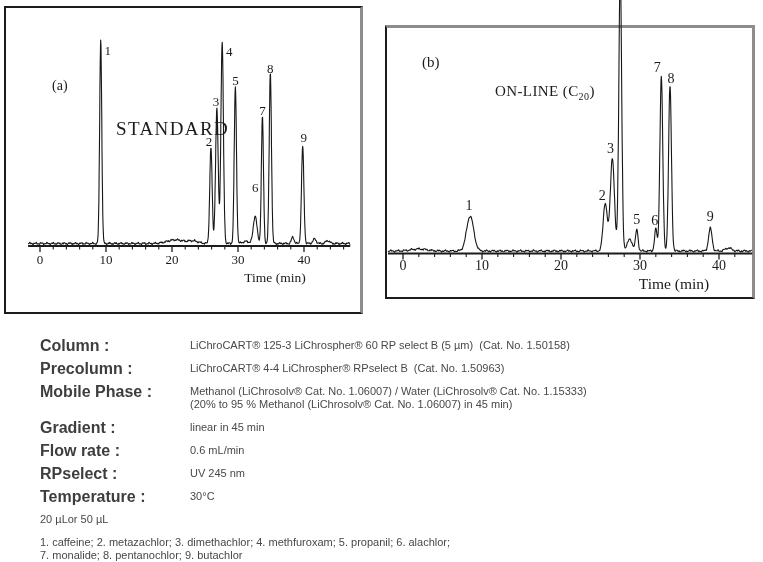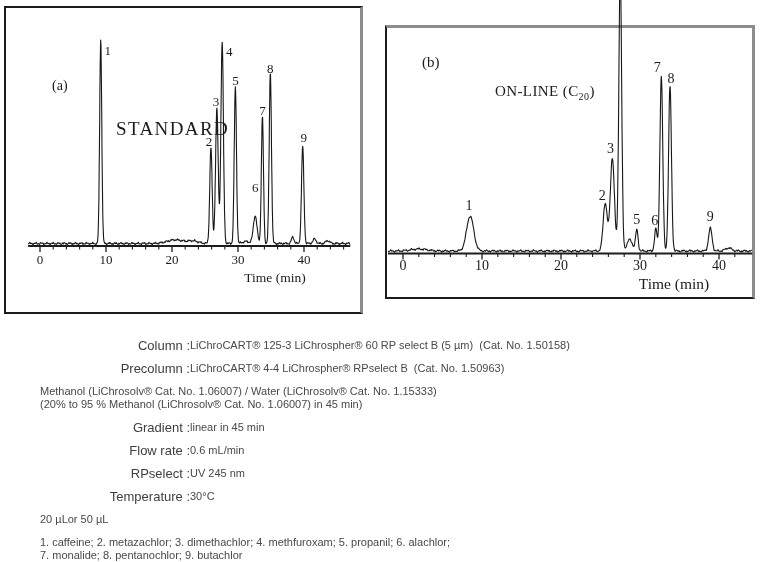--- a/index.html
+++ b/index.html
@@ -12,21 +12,21 @@
     border:2px solid #1c1c1c;border-top:3px solid #8d8d8d;border-right:3px solid #8d8d8d;}
   .fig-label{position:absolute;font-family:"Liberation Serif",serif;color:#1b1b1b;white-space:nowrap;}
   #tag-a{left:52px;top:78px;font-size:14px;}
   #title-a{left:116px;top:118px;font-size:19px;letter-spacing:1.4px;}
   #tag-b{left:422px;top:54px;font-size:15px;}
   #title-b{left:495px;top:83px;font-size:15px;letter-spacing:0.4px;}
   #title-b sub{font-size:10px;line-height:0;}
   #plot-svg{position:absolute;left:0;top:0;}
   #conditions{padding:15px 0 0 40px;}
   .cond-row{display:flex;margin-bottom:10px;}
-  .cond-label{flex:0 0 150px;width:150px;font-weight:normal;color:#3e3e3e;font-size:13px;line-height:13px;text-align:right;}
+  .cond-label{flex:0 0 150px;width:150px;font-weight:bold;color:#3e3e3e;font-size:16px;line-height:13px;}
   .cond-value{color:#484848;font-size:11px;line-height:13px;white-space:pre-wrap;}
 </style>
 </head>
 <body>
 
 <div id="figure">
   <div id="panel-a" class="panel"></div>
   <div id="panel-b" class="panel"></div>
 
   <div id="tag-a" class="fig-label">(a)</div>
@@ -124,20 +124,21 @@
 <div id="conditions">
     <div class="cond-row">
       <div class="cond-label">Column :</div>
       <div class="cond-value">LiChroCART® 125-3 LiChrospher® 60 RP select B (5 µm)  (Cat. No. 1.50158)</div>
     </div>
     <div class="cond-row">
       <div class="cond-label">Precolumn :</div>
       <div class="cond-value">LiChroCART® 4-4 LiChrospher® RPselect B  (Cat. No. 1.50963)</div>
     </div>
     <div class="cond-row">
+      <div class="cond-label">Mobile Phase :</div>
       <div class="cond-value">Methanol (LiChrosolv® Cat. No. 1.06007) / Water (LiChrosolv® Cat. No. 1.15333)
 (20% to 95 % Methanol (LiChrosolv® Cat. No. 1.06007) in 45 min)</div>
     </div>
     <div class="cond-row">
       <div class="cond-label">Gradient :</div>
       <div class="cond-value">linear in 45 min</div>
     </div>
     <div class="cond-row">
       <div class="cond-label">Flow rate :</div>
       <div class="cond-value">0.6 mL/min</div>

